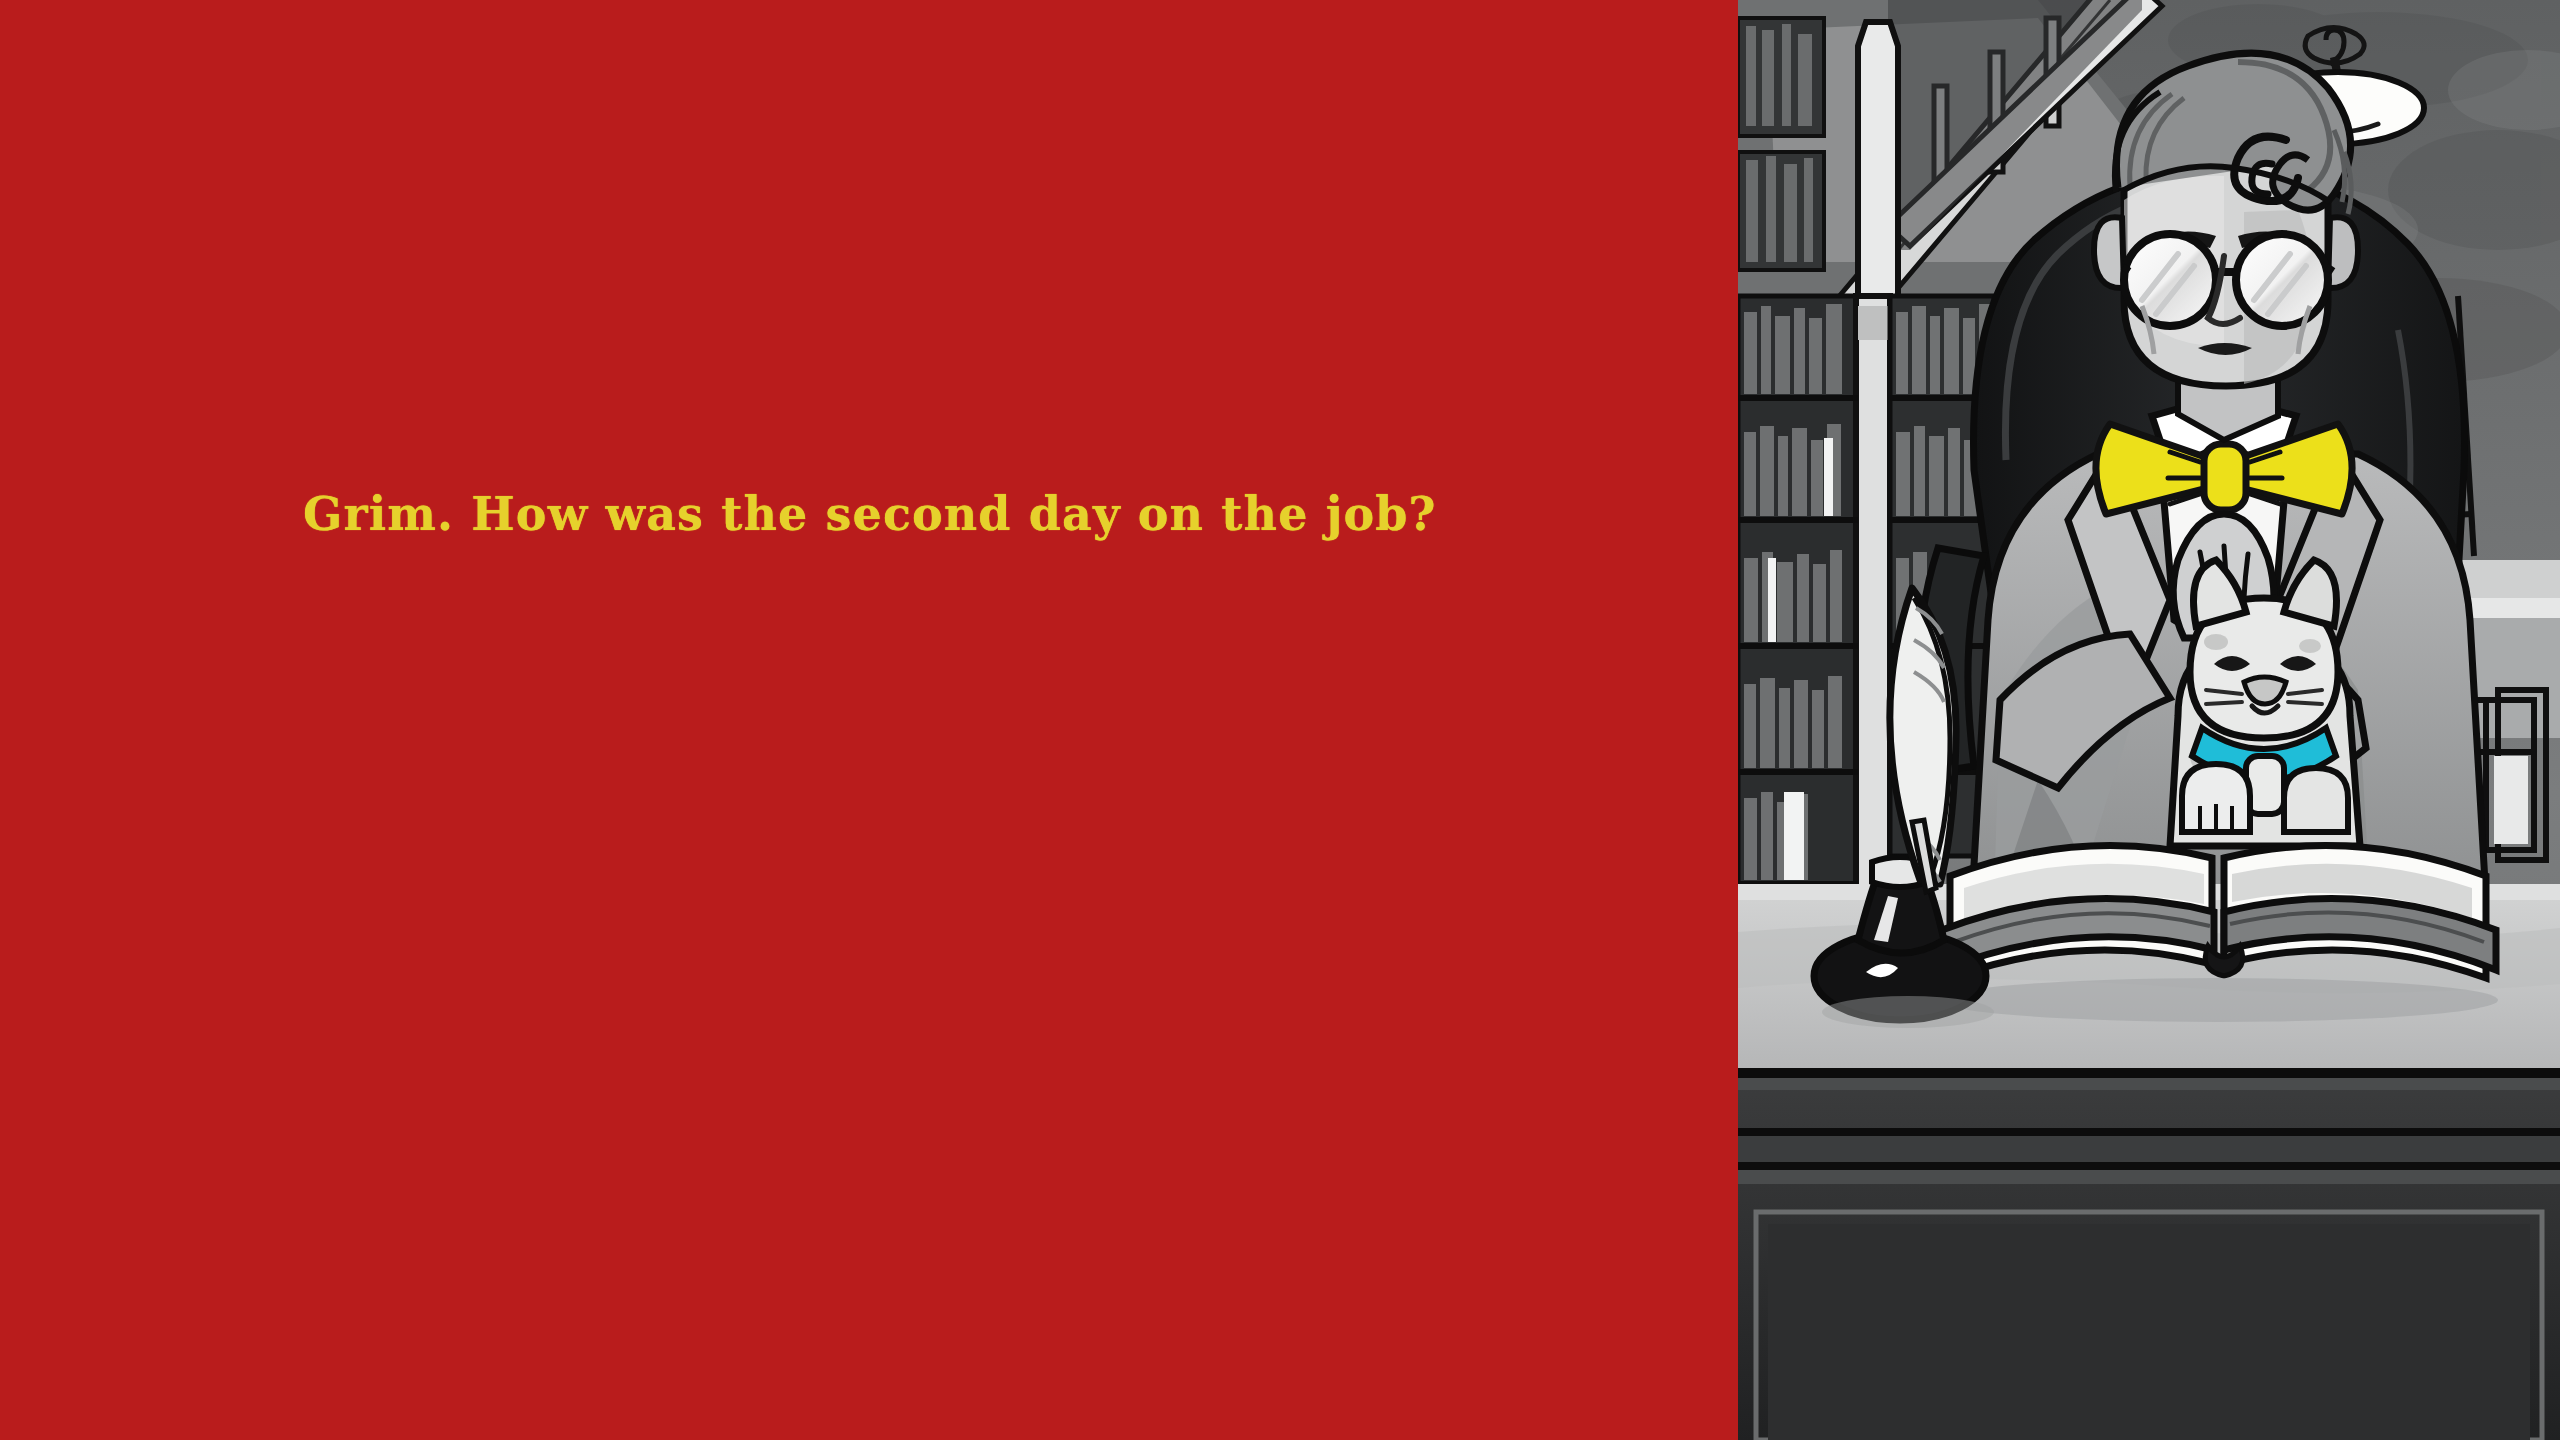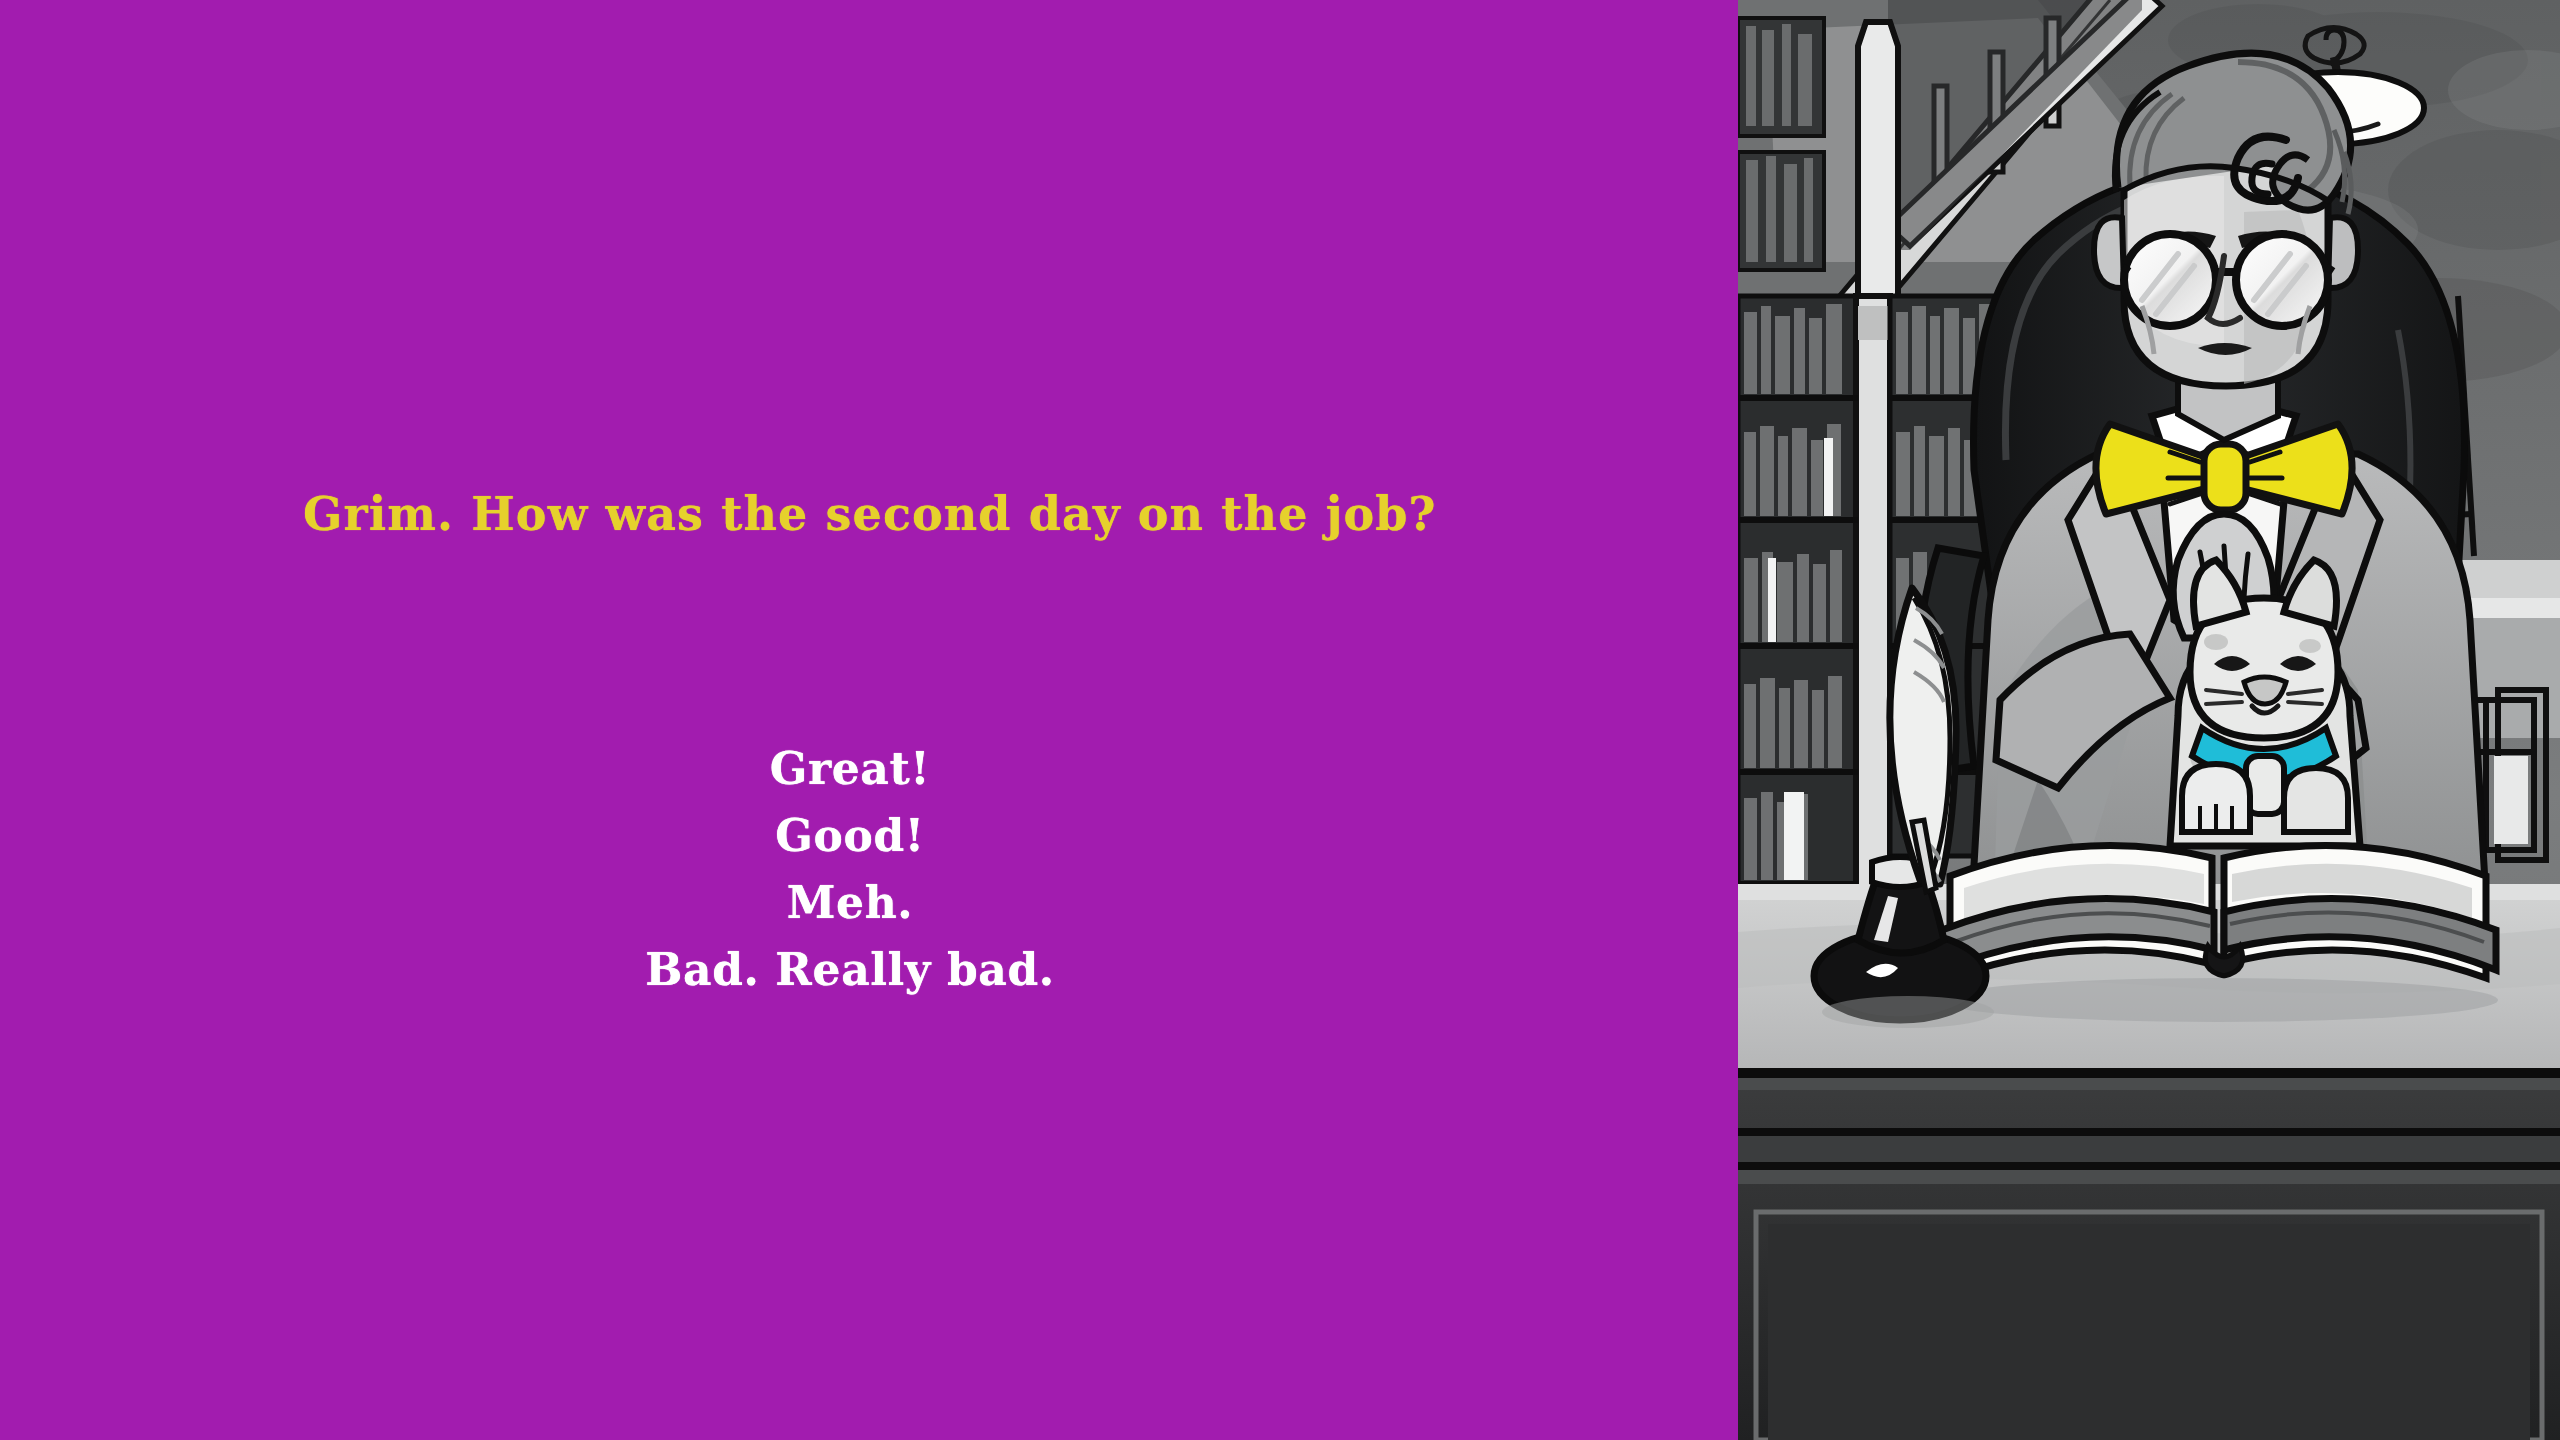--- a/index.html
+++ b/index.html
@@ -1,20 +1,20 @@
 <!DOCTYPE html>
 <html><head>
 <meta charset="utf-8">
 <style>
   html,body{margin:0;padding:0;background:#000;}
   body{width:2560px;height:1440px;overflow:hidden;font-family:"DejaVu Serif",serif;}
   #screen{position:relative;width:2560px;height:1440px;background:#000;overflow:hidden;}
 
   
-  #dialogue-panel{position:absolute;left:0;top:0;width:1738px;height:1440px;background:#a21caf;}
+  #dialogue-panel{position:absolute;left:0;top:0;width:1738px;height:1440px;background:#b91c1c;}
 
   #prompt-line{
     position:absolute;left:303px;top:487px;
     font-family:"DejaVu Serif",serif;
     font-size:46px;letter-spacing:1.1px;font-weight:700;
     color:#e6d12c;white-space:nowrap;
     text-shadow:0 0 1px #e6d12c;
   }
 
   #choices{position:absolute;left:0;top:735px;width:1700px;text-align:center;}
@@ -34,26 +34,20 @@
 </style>
 </head>
 <body>
 
 <div id="screen">
 
   <div id="dialogue-panel">
 
     <div id="prompt-line">Grim. How was the second day on the job?</div>
 
-    <div id="choices">
-      <div class="choice">Great!</div>
-      <div class="choice">Good!</div>
-      <div class="choice">Meh.</div>
-      <div class="choice">Bad. Really bad.</div>
-    </div>
 
   </div>
 
   <div id="art-panel">
     <svg id="art-svg" viewBox="0 0 822 1440" preserveAspectRatio="xMidYMid slice">
       <defs>
         <linearGradient id="wallGrad" x1="0" y1="0" x2="0" y2="1">
           <stop offset="0%" stop-color="#5f6162"></stop>
           <stop offset="55%" stop-color="#7b7d7e"></stop>
           <stop offset="100%" stop-color="#6a6c6d"></stop>

